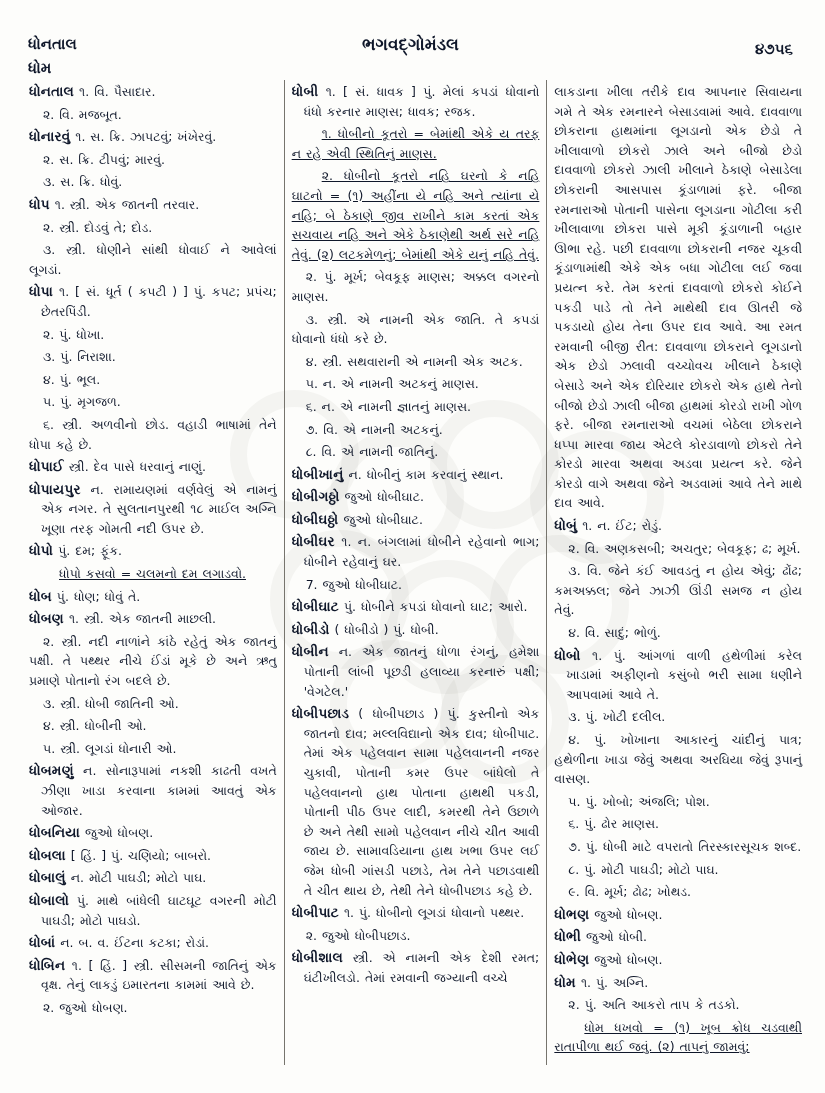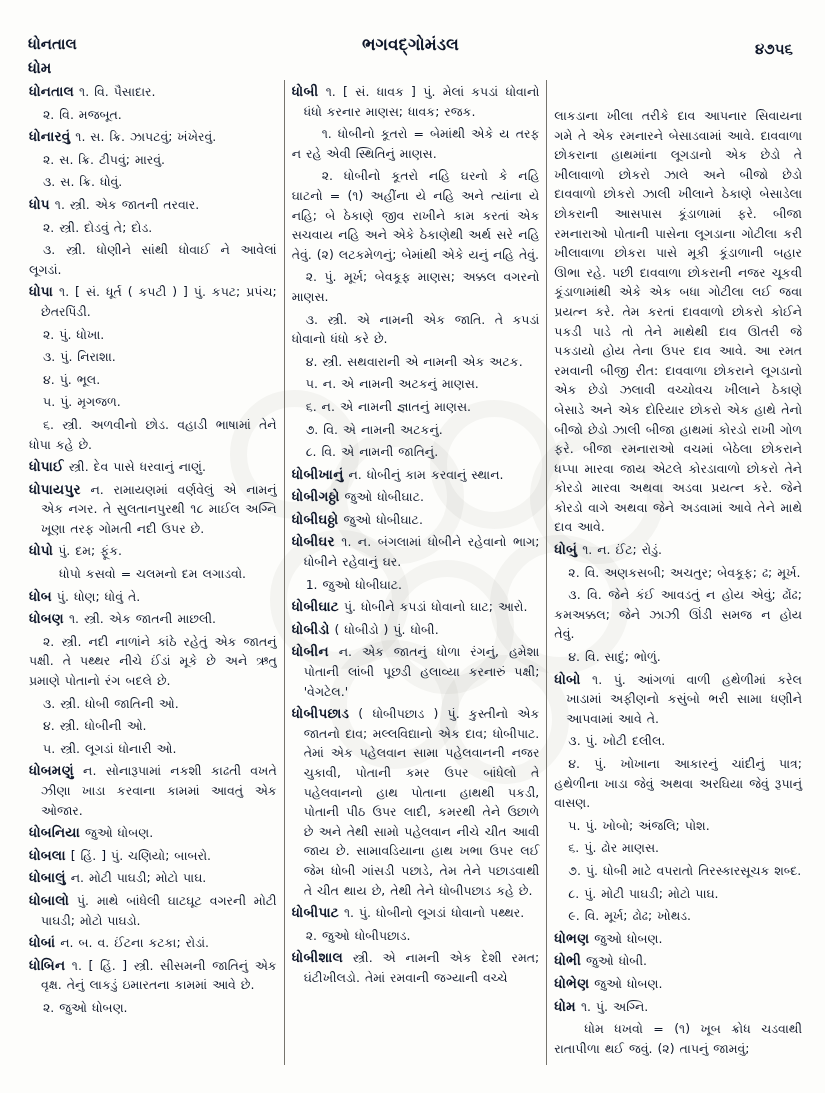--- a/index.html
+++ b/index.html
@@ -42,22 +42,22 @@
   
   .para{
     margin:0 0 3px 0;
     font-size:12.5px;
     line-height:19.6px;
     text-align:justify;
     word-spacing:1px;
   }
   .para.entry{padding-left:12px;text-indent:-12px;}
   .para.sub{text-indent:14px;}
-  .para.idiom{text-indent:30px;}
-  .para.cont{text-indent:0;margin-top:24px;}
+  .para.idiom{text-indent:30px;text-decoration:underline;}
+  .para.cont{text-indent:0;}
   .head{font-weight:bold;font-size:13.6px;letter-spacing:.2px;}
 </style>
 </head>
 <body>
 
 <div class="page">
 
   <div class="wm">
     <div class="wm-ring" style="left:230px;top:390px;width:95px;height:95px;"></div>
     <div class="wm-ring" style="left:330px;top:430px;width:100px;height:100px;"></div>
@@ -123,21 +123,21 @@
         <p class="para sub">૩. સ્ત્રી. એ નામની એક જાતિ. તે કપડાં ધોવાનો ધંધો કરે છે.</p>
         <p class="para sub">૪. સ્ત્રી. સથવારાની એ નામની એક અટક.</p>
         <p class="para sub">૫. ન. એ નામની અટકનું માણસ.</p>
         <p class="para sub">૬. ન. એ નામની જ્ઞાતનું માણસ.</p>
         <p class="para sub">૭. વિ. એ નામની અટકનું.</p>
         <p class="para sub">૮. વિ. એ નામની જાતિનું.</p>
         <p class="para entry"><b class="head">ધોબીખાનું</b> ન. ધોબીનું કામ કરવાનું સ્થાન.</p>
         <p class="para entry"><b class="head">ધોબીગઠ્ઠો</b> જુઓ ધોબીઘાટ.</p>
         <p class="para entry"><b class="head">ધોબીઘઠ્ઠો</b> જુઓ ધોબીઘાટ.</p>
         <p class="para entry"><b class="head">ધોબીઘર</b> ૧. ન. બંગલામાં ધોબીને રહેવાનો ભાગ; ધોબીને રહેવાનું ઘર.</p>
-        <p class="para sub">1. જુઓ ધોબીઘાટ.</p>
+        <p class="para sub">7. જુઓ ધોબીઘાટ.</p>
         <p class="para entry"><b class="head">ધોબીઘાટ</b> પું. ધોબીને કપડાં ધોવાનો ઘાટ; આરો.</p>
         <p class="para entry"><b class="head">ધોબીડો</b> ( ધોબીડો ) પું. ધોબી.</p>
         <p class="para entry"><b class="head">ધોબીન</b> ન. એક જાતનું ધોળા રંગનું, હમેશા પોતાની લાંબી પૂછડી હલાવ્યા કરનારું પક્ષી; 'વેગટેલ.'</p>
         <p class="para entry"><b class="head">ધોબીપછાડ</b> ( ધોબીપછાડ ) પું. કુસ્તીનો એક જાતનો દાવ; મલ્લવિદ્યાનો એક દાવ; ધોબીપાટ. તેમાં એક પહેલવાન સામા પહેલવાનની નજર ચુકાવી, પોતાની કમર ઉપર બાંધેલો તે પહેલવાનનો હાથ પોતાના હાથથી પકડી, પોતાની પીઠ ઉપર લાદી, કમરથી તેને ઉછાળે છે અને તેથી સામો પહેલવાન નીચે ચીત આવી જાય છે. સામાવડિયાના હાથ ખભા ઉપર લઈ જેમ ધોબી ગાંસડી પછાડે, તેમ તેને પછાડવાથી તે ચીત થાય છે, તેથી તેને ધોબીપછાડ કહે છે.</p>
         <p class="para entry"><b class="head">ધોબીપાટ</b> ૧. પું. ધોબીનો લૂગડાં ધોવાનો પથ્થર.</p>
         <p class="para sub">૨. જુઓ ધોબીપછાડ.</p>
         <p class="para entry"><b class="head">ધોબીશાલ</b> સ્ત્રી. એ નામની એક દેશી રમત; ઘંટીખીલડો. તેમાં રમવાની જગ્યાની વચ્ચે</p>
       </section>
     <div class="vrule"></div>
     <section class="col" id="col3">
@@ -151,17 +151,18 @@
         <p class="para sub">૪. પું. ખોખાના આકારનું ચાંદીનું પાત્ર; હથેળીના ખાડા જેવું અથવા અરઘિયા જેવું રૂપાનું વાસણ.</p>
         <p class="para sub">૫. પું. ખોબો; અંજલિ; પોશ.</p>
         <p class="para sub">૬. પું. ઢોર માણસ.</p>
         <p class="para sub">૭. પું. ધોબી માટે વપરાતો તિરસ્કારસૂચક શબ્દ.</p>
         <p class="para sub">૮. પું. મોટી પાઘડી; મોટો પાઘ.</p>
         <p class="para sub">૯. વિ. મૂર્ખ; ઢોઢ; ખોથડ.</p>
         <p class="para entry"><b class="head">ધોભણ</b> જુઓ ધોબણ.</p>
         <p class="para entry"><b class="head">ધોભી</b> જુઓ ધોબી.</p>
         <p class="para entry"><b class="head">ધોભેણ</b> જુઓ ધોબણ.</p>
         <p class="para entry"><b class="head">ધોમ</b> ૧. પું. અગ્નિ.</p>
+        <p class="para sub">૨. પું. અતિ આકરો તાપ કે તડકો.</p>
         <p class="para idiom">ધોમ ધખવો = (૧) ખૂબ ક્રોધ ચડવાથી રાતાપીળા થઈ જવું. (૨) તાપનું જામવું;</p>
       </section>
   </main>
 
 </div>
 
 </body></html>

